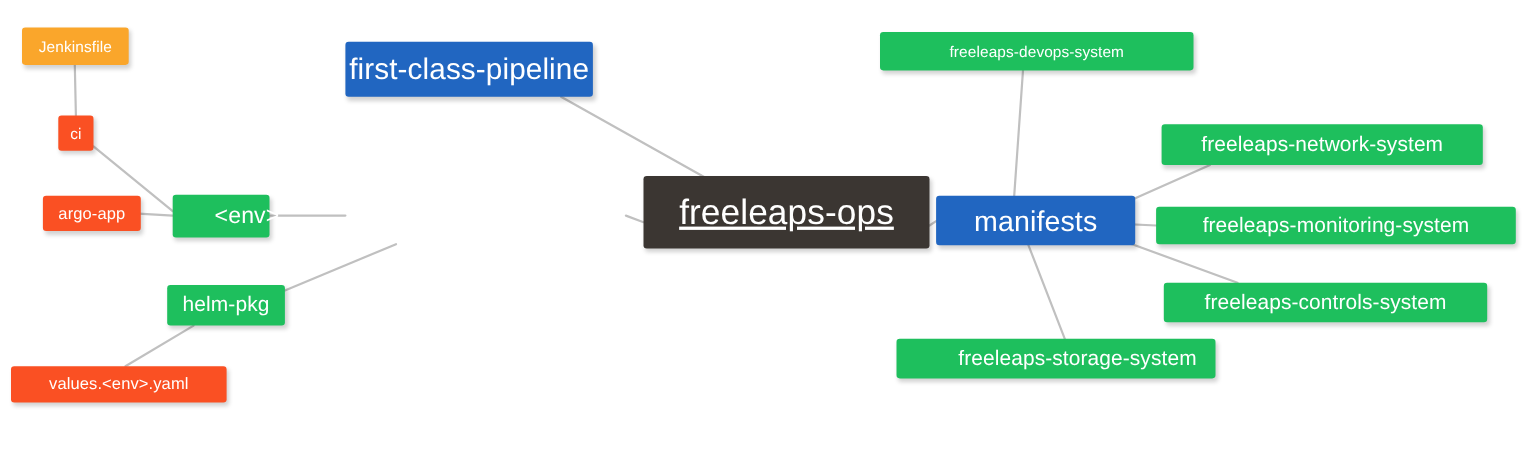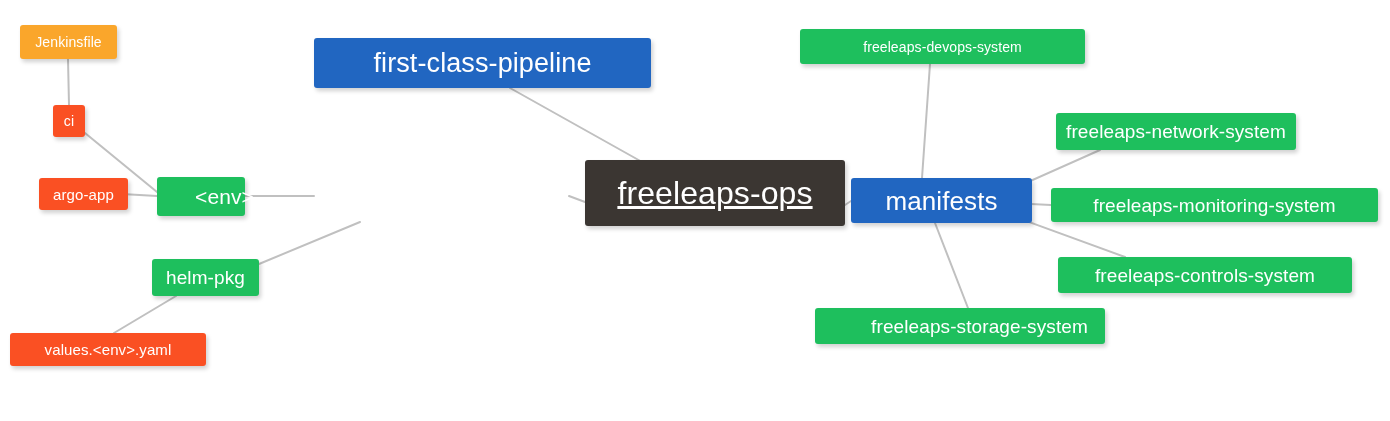--- a/index.html
+++ b/index.html
@@ -77,33 +77,33 @@
     </div>
     <div class="node n-green" style="left: 157px; top: 177px; width: 88px; height: 39px; font-size: 21px; padding-left: 47px;">
       <span>&lt;env&gt;</span>
     </div>
     <div class="node n-green" style="left: 152px; top: 259px; width: 107px; height: 37px; font-size: 19px;">
       <span>helm-pkg</span>
     </div>
     <div class="node n-red" style="left: 10px; top: 333px; width: 196px; height: 33px; font-size: 15px; align-items: center;">
       <span>values.&lt;env&gt;.yaml</span>
     </div>
-    <div class="node n-blue" style="left: 314px; top: 38px; width: 337px; height: 50px; font-size: 27px; align-items: center;">
+    <div class="node n-blue" style="left: 314px; top: 38px; width: 225px; height: 50px; font-size: 27px; align-items: center;">
       <span>first-class-pipeline</span>
     </div>
     <div class="node n-root" style="left: 585px; top: 160px; width: 260px; height: 66px; font-size: 32px; text-decoration: underline;">
       <span>freeleaps-ops</span>
     </div>
     <div class="node n-blue" style="left: 851px; top: 178px; width: 181px; height: 45px; font-size: 26px;">
       <span>manifests</span>
     </div>
     <div class="node n-green" style="left: 800px; top: 29px; width: 285px; height: 35px; font-size: 14px;">
       <span>freeleaps-devops-system</span>
     </div>
-    <div class="node n-green" style="left: 1056px; top: 113px; width: 240px; height: 37px; font-size: 19px;">
+    <div class="node n-green" style="left: 1056px; top: 113px; width: 292px; height: 37px; font-size: 19px;">
       <span>freeleaps-network-system</span>
     </div>
     <div class="node n-green" style="left: 1051px; top: 188px; width: 327px; height: 34px; font-size: 19px;">
       <span>freeleaps-monitoring-system</span>
     </div>
     <div class="node n-green" style="left: 1058px; top: 257px; width: 294px; height: 36px; font-size: 19px;">
       <span>freeleaps-controls-system</span>
     </div>
     <div class="node n-green" style="left: 815px; top: 308px; width: 290px; height: 36px; font-size: 19px; padding-left: 39px;">
       <span>freeleaps-storage-system</span>

